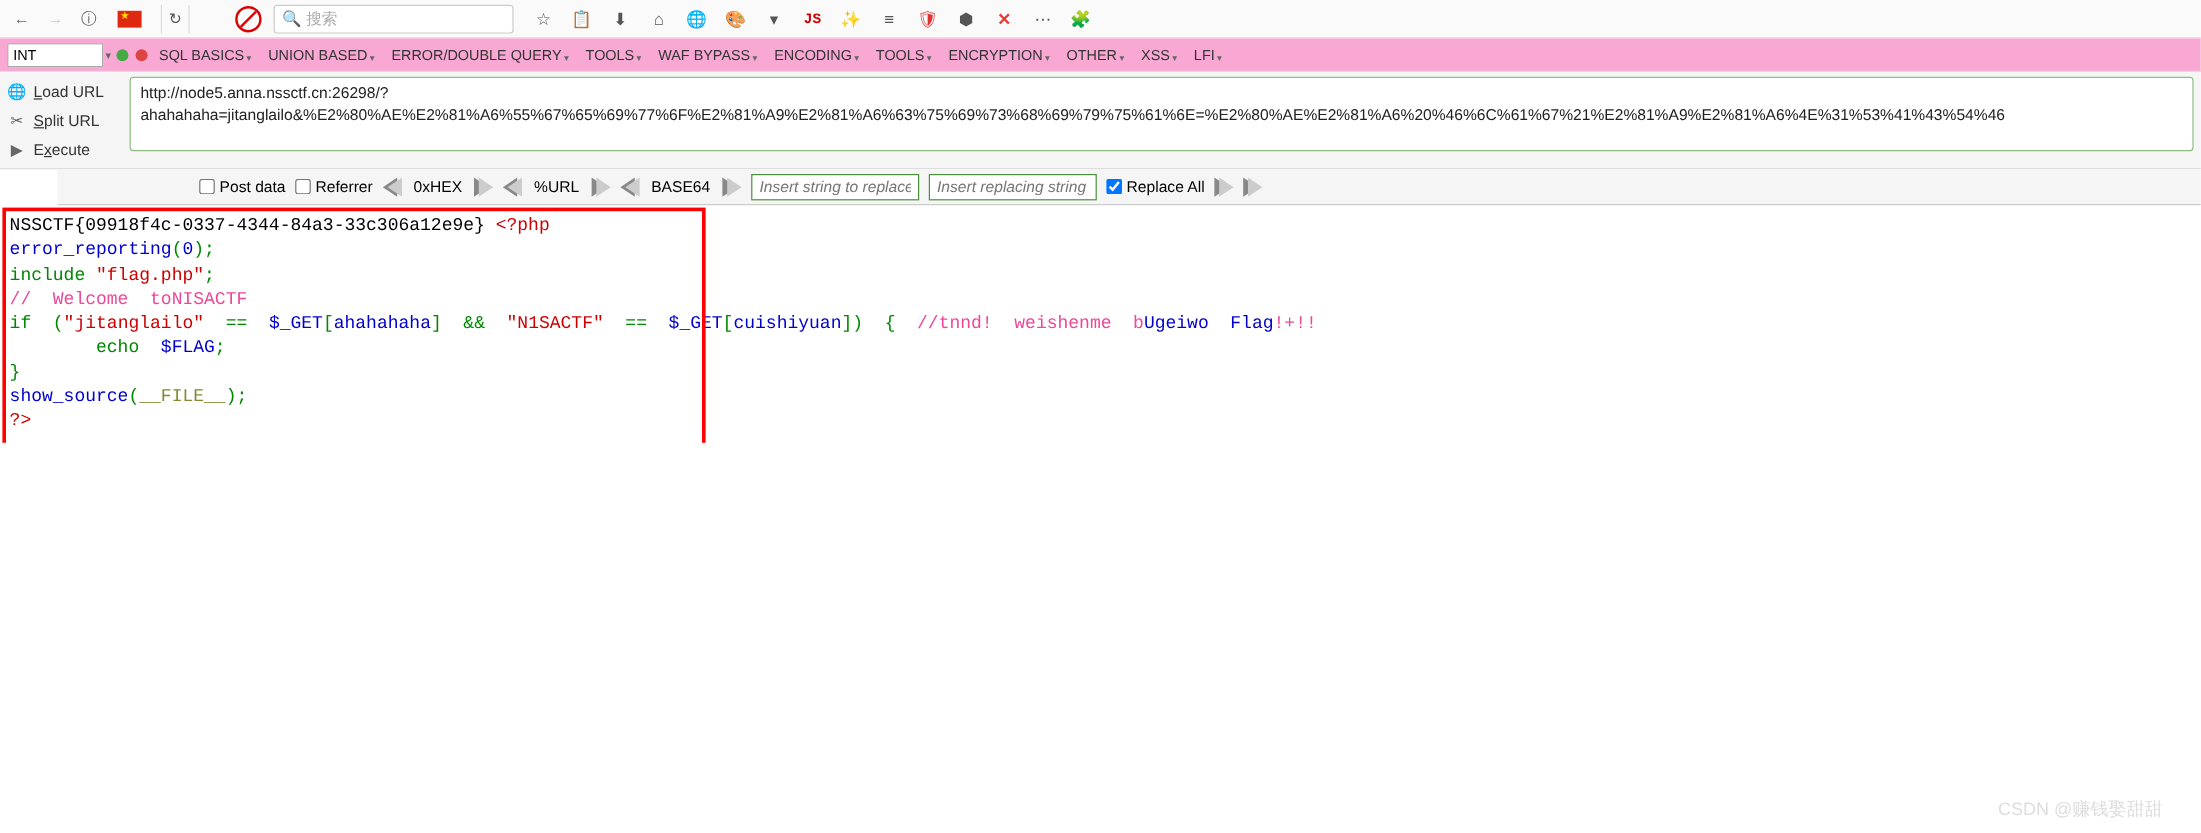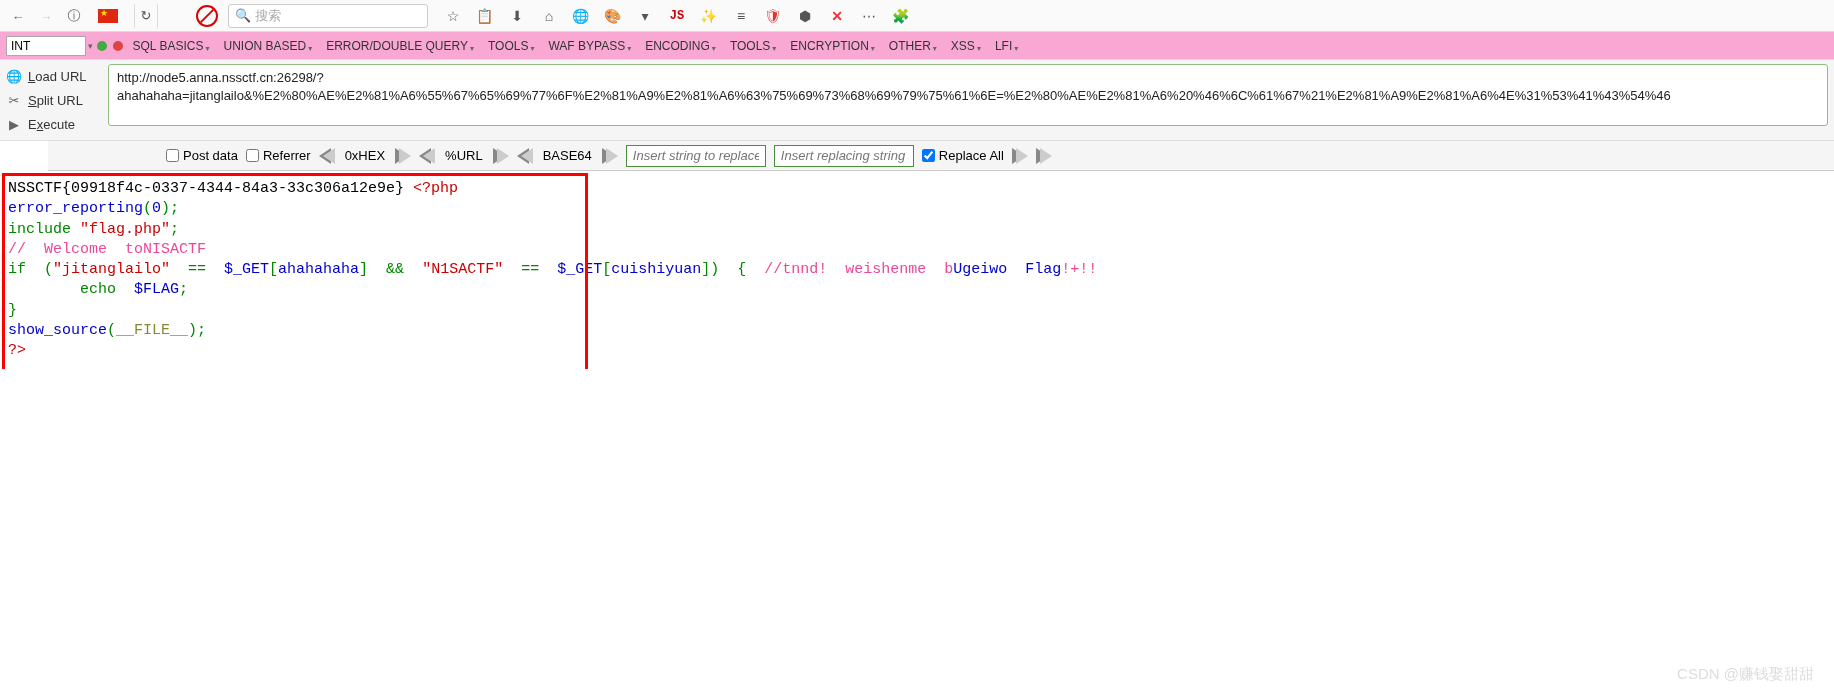--- a/index.html
+++ b/index.html
@@ -60,21 +60,21 @@
 .content { padding: 8px; font-family: "Courier New", monospace; font-size: 15px; line-height: 1.35; position: relative; }
 .redbox { position: absolute; left: 2px; top: 2px; width: 586px; height: 234px; border: 3px solid #ff0000; pointer-events: none; }
 .code-line { white-space: pre; }
 .k-black { color: #000; }
 .k-red { color: #cc0000; }
 .k-blue { color: #0000cc; }
 .k-green { color: #008800; }
 .k-orange { color: #ec4899; }
 .k-olive { color: #888833; }
 
-.watermark { position: fixed; right: 20px; bottom: 10px; color: #ddd; font-size: 15px; font-family: Arial; }
+.watermark { position: fixed; right: 32px; bottom: 10px; color: #ddd; font-size: 15px; font-family: Arial; }
 </style>
 </head>
 <body>
 
 <div class="browser-bar">
   <div class="nav-btn">←</div>
   <div class="nav-btn disabled">→</div>
   <div class="nav-btn">ⓘ</div>
   <div class="flag-cn"></div>
   <div class="reload-btn">↻</div>

